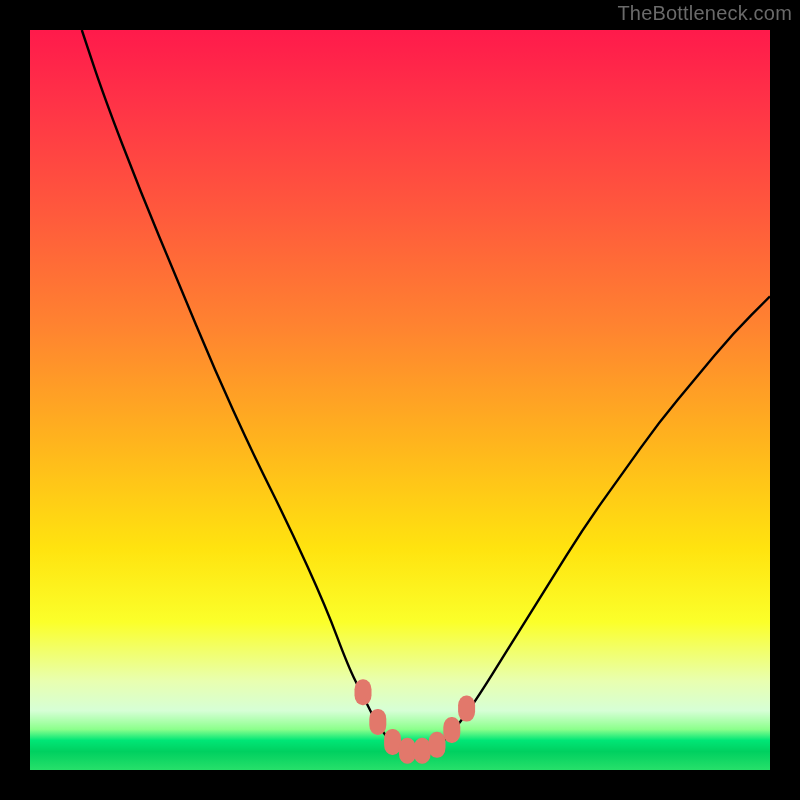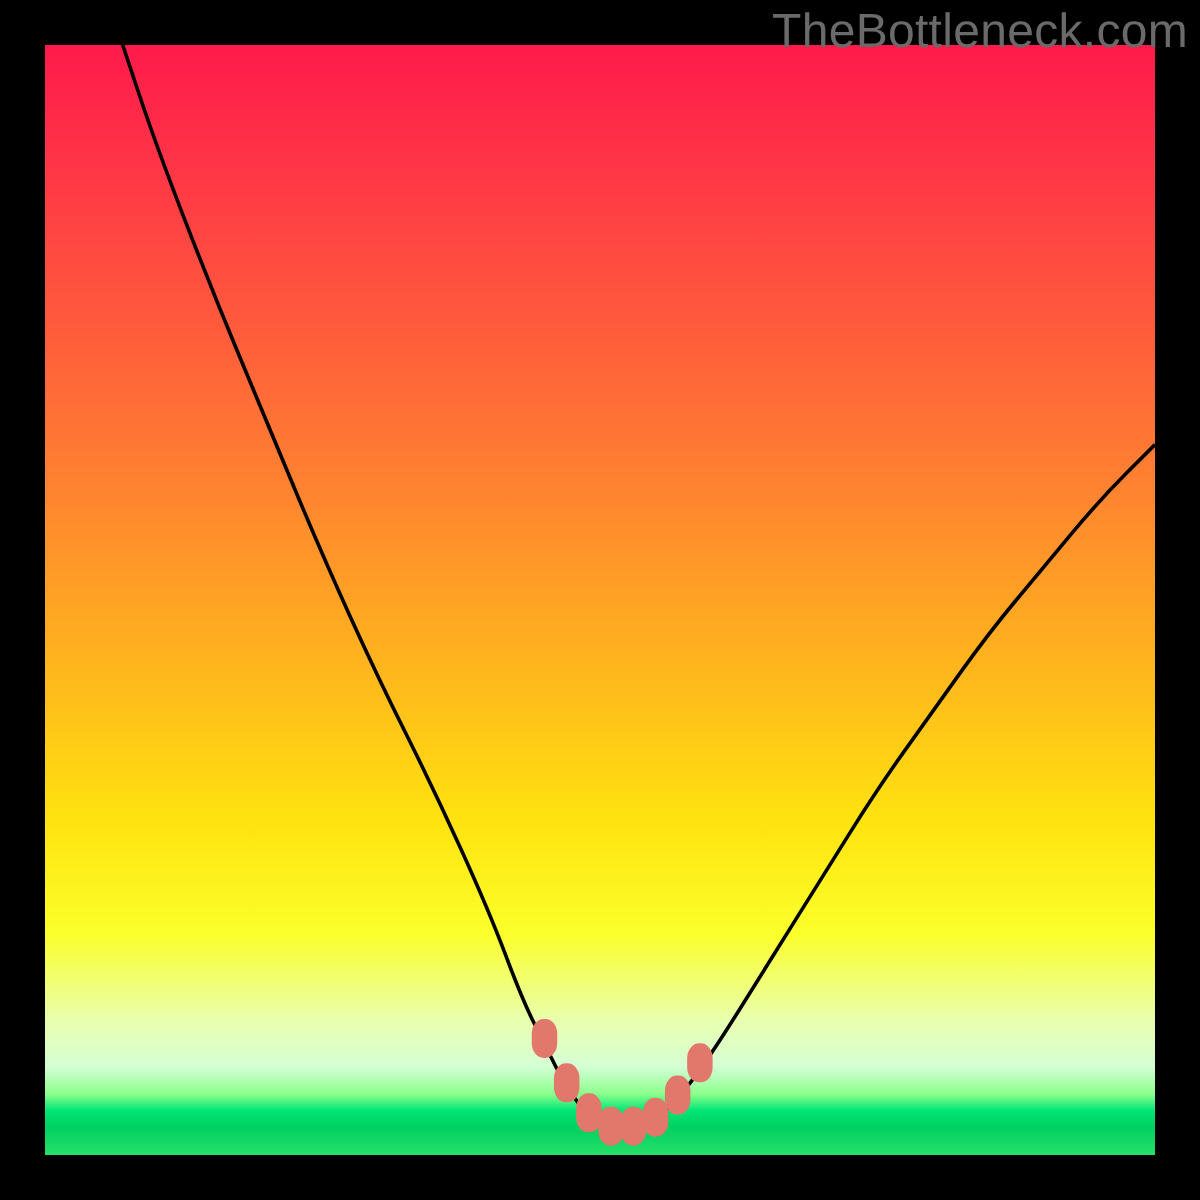--- a/index.html
+++ b/index.html
@@ -22,21 +22,21 @@
     left: 30px;
     top: 30px;
     width: 740px;
     height: 740px;
     overflow: hidden;
   }
   .watermark {
     position: absolute;
     top: 2px;
     right: 8px;
-    font-size: 32px;
+    font-size: 20px;
     font-weight: 500;
     color: #6a6a6a;
     letter-spacing: 0.2px;
     z-index: 20;
   }
 </style>
 </head>
 <body>
 
 <div class="frame">

